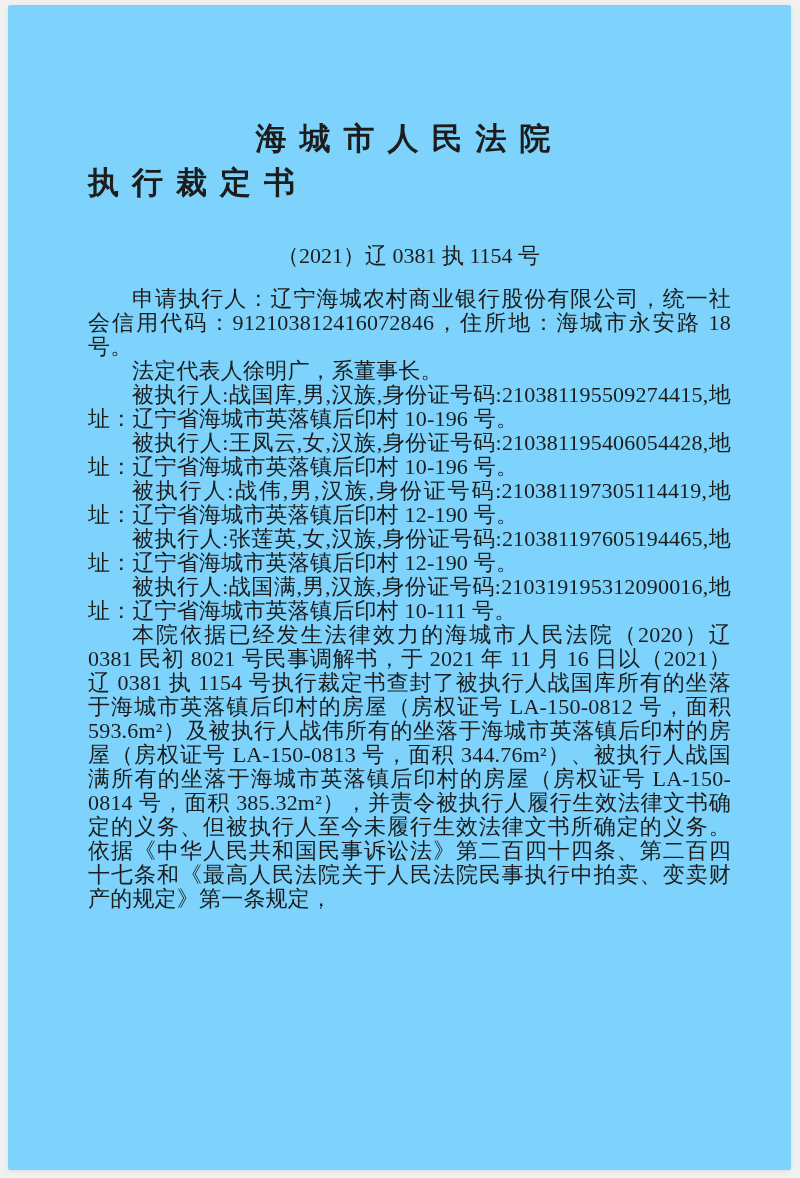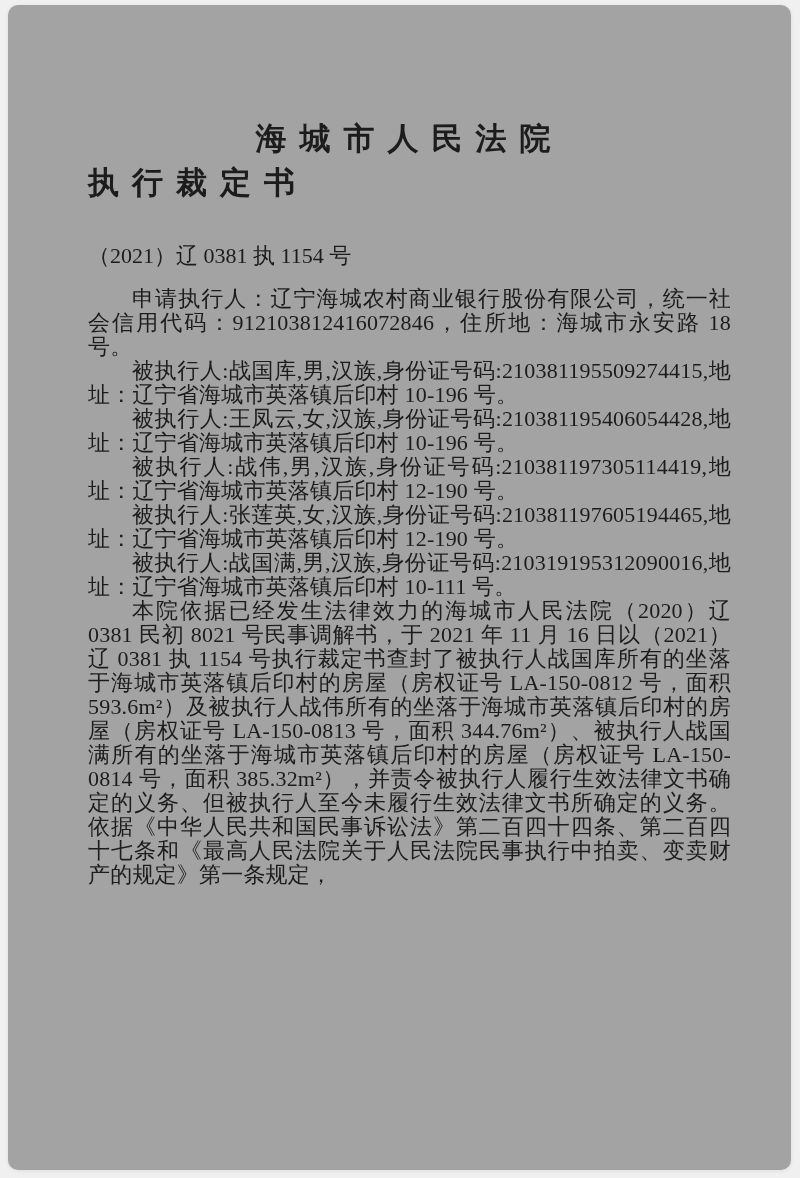--- a/index.html
+++ b/index.html
@@ -15,22 +15,22 @@
     font-family: "Liberation Serif", "DejaVu Serif", serif;
     position: relative;
   }
 
   .page {
     position: absolute;
     left: 8px;
     top: 5px;
     right: 9px;
     bottom: 8px;
-    background: #a3a3a3;
-    border-radius: 10px;
+    background: #7dd3fc;
+    border-radius: 2px;
     box-shadow: 0 1px 4px rgba(0,0,0,0.08);
     overflow: hidden;
   }
 
   .content {
     position: absolute;
     left: 80px;
     right: 60px;
     top: 0;
     bottom: 0;
@@ -49,21 +49,21 @@
 
   .doc-type {
     font-size: 31px;
     font-weight: bold;
     letter-spacing: 0.42em;
     line-height: 44px;
     white-space: nowrap;
   }
 
   .case-number {
-    text-align: left;
+    text-align: center;
     font-size: 22px;
     line-height: 30px;
     margin-top: 36px;
     padding-right: 2px;
   }
 
   .body-text {
     margin-top: 16px;
   }
 
@@ -82,20 +82,21 @@
   <div class="content">
 
     <div class="court-name">海城市人民法院</div>
 
     <div class="doc-type">执行裁定书</div>
 
     <div class="case-number">（2021）辽 0381 执 1154 号</div>
 
     <div class="body-text">
       <p class="para">申请执行人：辽宁海城农村商业银行股份有限公司，统一社会信用代码：912103812416072846，住所地：海城市永安路 18 号。</p>
+      <p class="para">法定代表人徐明广，系董事长。</p>
       <p class="para">被执行人:战国库,男,汉族,身份证号码:210381195509274415,地址：辽宁省海城市英落镇后印村 10-196 号。</p>
       <p class="para">被执行人:王凤云,女,汉族,身份证号码:210381195406054428,地址：辽宁省海城市英落镇后印村 10-196 号。</p>
       <p class="para">被执行人:战伟,男,汉族,身份证号码:210381197305114419,地址：辽宁省海城市英落镇后印村 12-190 号。</p>
       <p class="para">被执行人:张莲英,女,汉族,身份证号码:210381197605194465,地址：辽宁省海城市英落镇后印村 12-190 号。</p>
       <p class="para">被执行人:战国满,男,汉族,身份证号码:210319195312090016,地址：辽宁省海城市英落镇后印村 10-111 号。</p>
       <p class="para">本院依据已经发生法律效力的海城市人民法院（2020）辽 0381 民初 8021 号民事调解书，于 2021 年 11 月 16 日以（2021）辽 0381 执 1154 号执行裁定书查封了被执行人战国库所有的坐落于海城市英落镇后印村的房屋（房权证号 LA-150-0812 号，面积 593.6m²）及被执行人战伟所有的坐落于海城市英落镇后印村的房屋（房权证号 LA-150-0813 号，面积 344.76m²）、被执行人战国满所有的坐落于海城市英落镇后印村的房屋（房权证号 LA-150-0814 号，面积 385.32m²），并责令被执行人履行生效法律文书确定的义务、但被执行人至今未履行生效法律文书所确定的义务。依据《中华人民共和国民事诉讼法》第二百四十四条、第二百四十七条和《最高人民法院关于人民法院民事执行中拍卖、变卖财产的规定》第一条规定，</p>
     </div>
 
   </div>
 </div>

